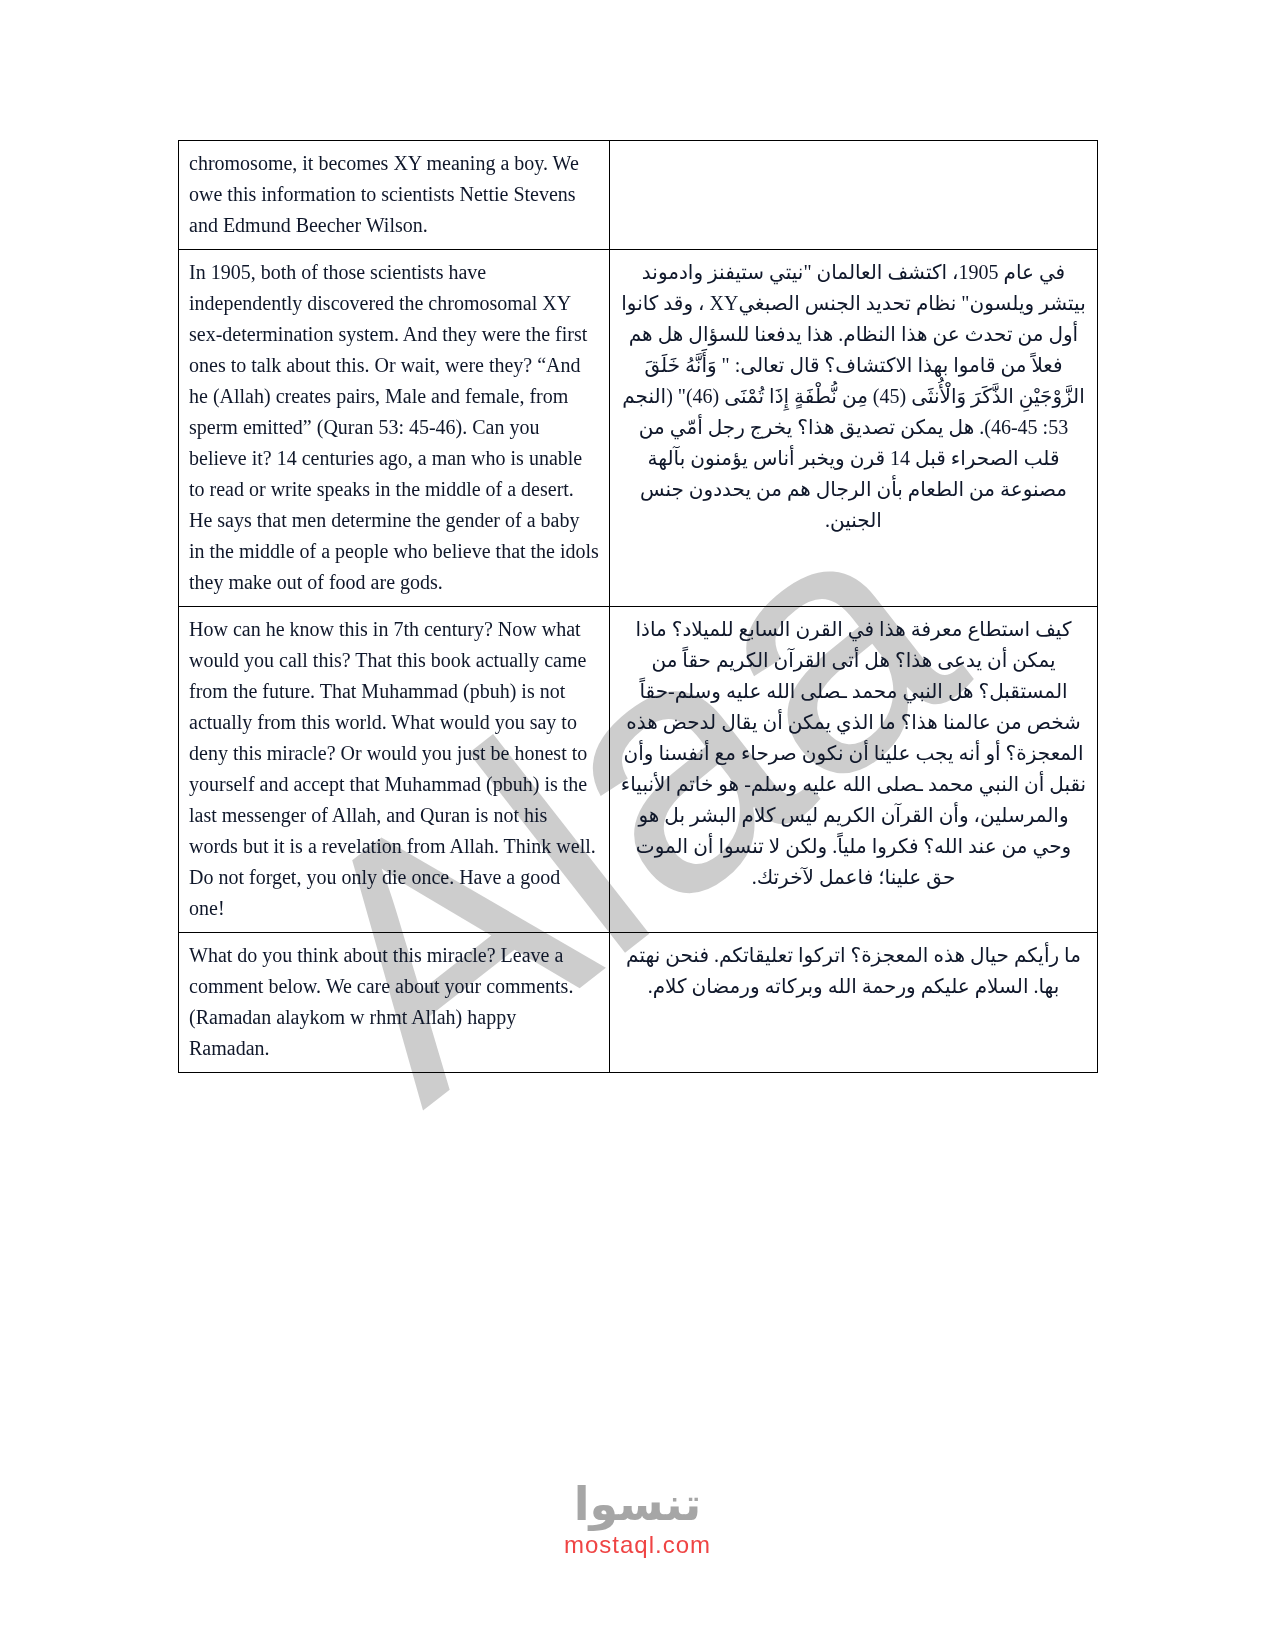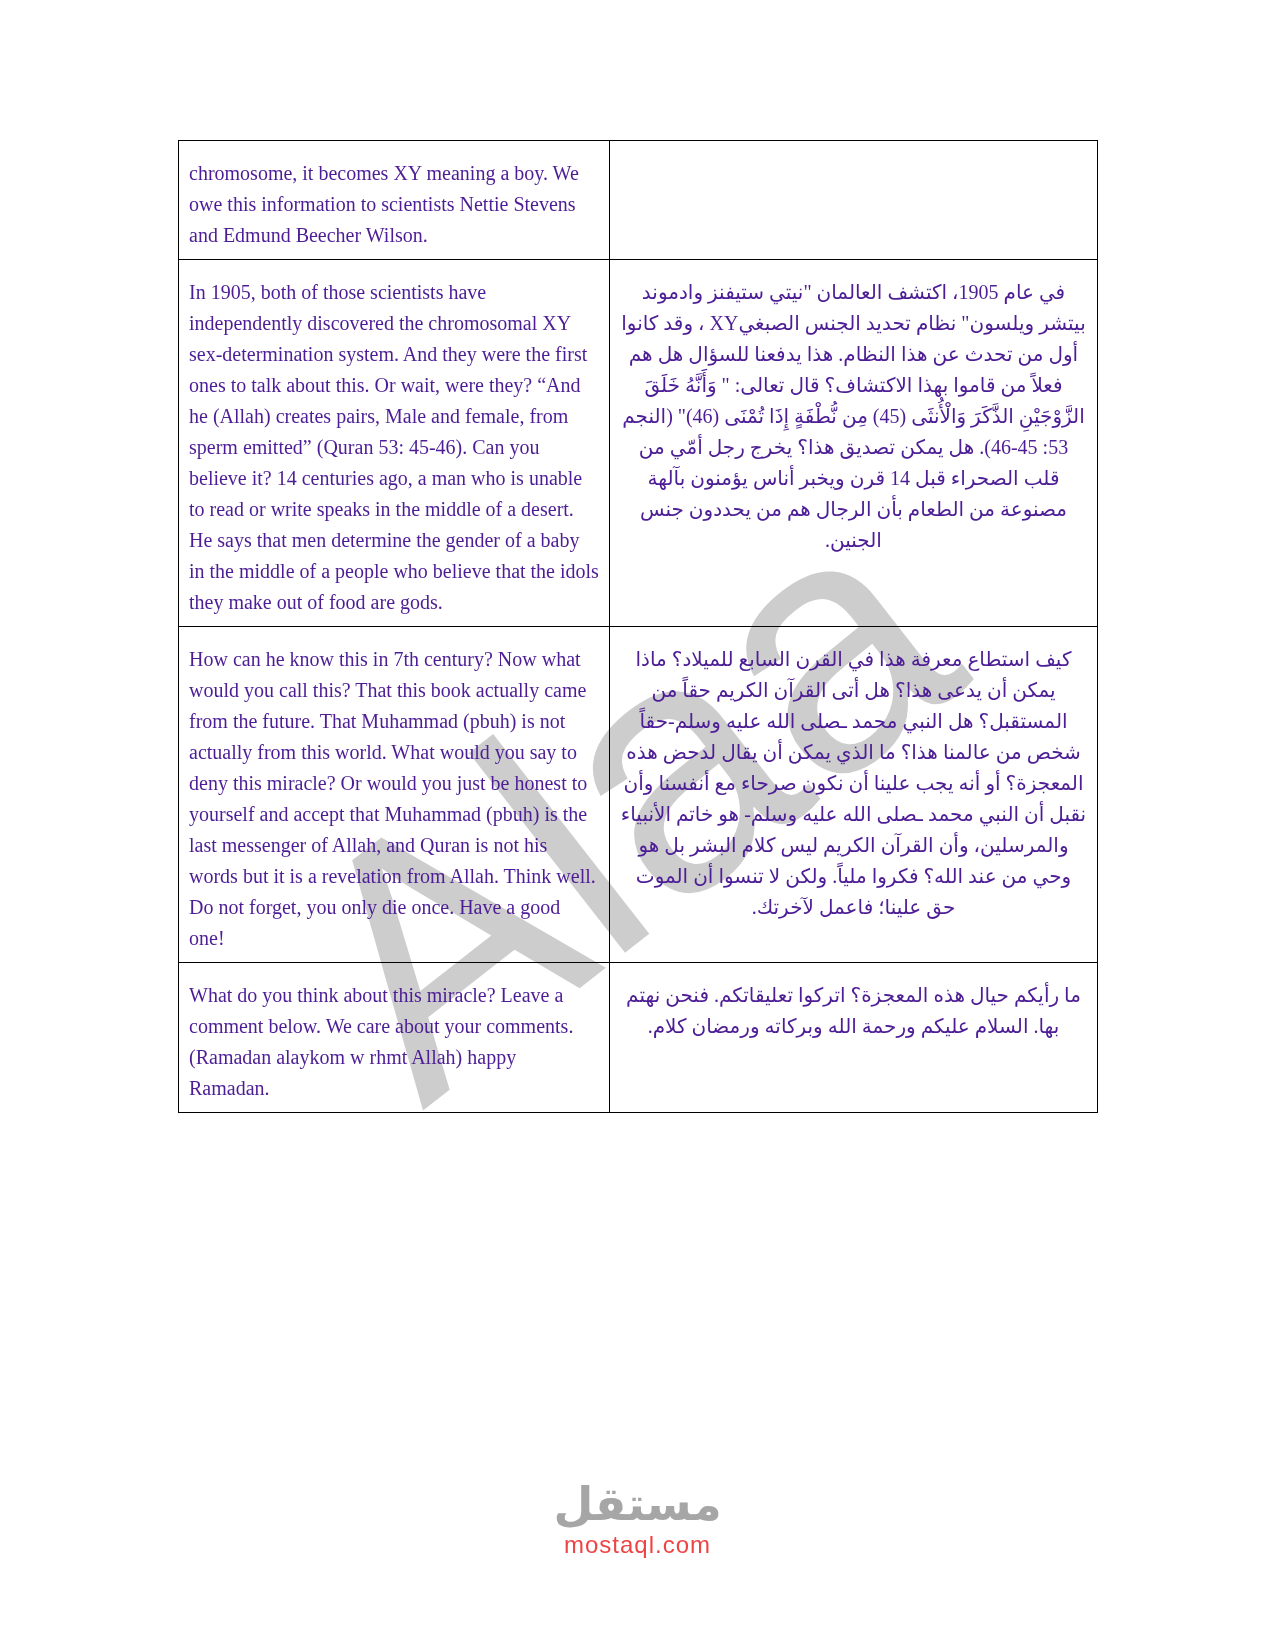--- a/index.html
+++ b/index.html
@@ -33,24 +33,24 @@
     left: 178px;
     top: 140px;
     width: 919px;
     border-collapse: collapse;
     table-layout: fixed;
     z-index: 1;
   }
   .doc-table td {
     border: 1px solid #000000;
     vertical-align: top;
-    padding: 17px 10px 8px 10px;
+    padding: 7px 10px 8px 10px;
     font-size: 20px;
     line-height: 31px;
-    color: #4c1d95;
+    color: #0f172a;
     box-sizing: border-box;
     word-wrap: break-word;
   }
   td.en {
     width: 431px;
     text-align: left;
     direction: ltr;
   }
   td.ar {
     width: 488px;
@@ -103,17 +103,17 @@
         <td class="ar">كيف استطاع معرفة هذا في القرن السابع للميلاد؟ ماذا يمكن أن يدعى هذا؟ هل أتى القرآن الكريم حقاً من المستقبل؟ هل النبي محمد ـصلى الله عليه وسلم-حقاً شخص من عالمنا هذا؟ ما الذي يمكن أن يقال لدحض هذه المعجزة؟ أو أنه يجب علينا أن نكون صرحاء مع أنفسنا وأن نقبل أن النبي محمد ـصلى الله عليه وسلم- هو خاتم الأنبياء والمرسلين، وأن القرآن الكريم ليس كلام البشر بل هو وحي من عند الله؟ فكروا ملياً. ولكن لا تنسوا أن الموت حق علينا؛ فاعمل لآخرتك.</td>
       </tr>
       <tr>
         <td class="en">What do you think about this miracle? Leave a comment below. We care about your comments. (Ramadan alaykom w rhmt Allah) happy Ramadan.</td>
         <td class="ar">ما رأيكم حيال هذه المعجزة؟ اتركوا تعليقاتكم. فنحن نهتم بها. السلام عليكم ورحمة الله وبركاته ورمضان كلام.</td>
       </tr>
     </tbody>
   </table>
 
   <div class="footer">
-    <div class="logo">مستقل</div>
+    <div class="logo">تنسوا</div>
     <div class="site">mostaql.com</div>
   </div>
 
 </div>
 
 </body></html>

